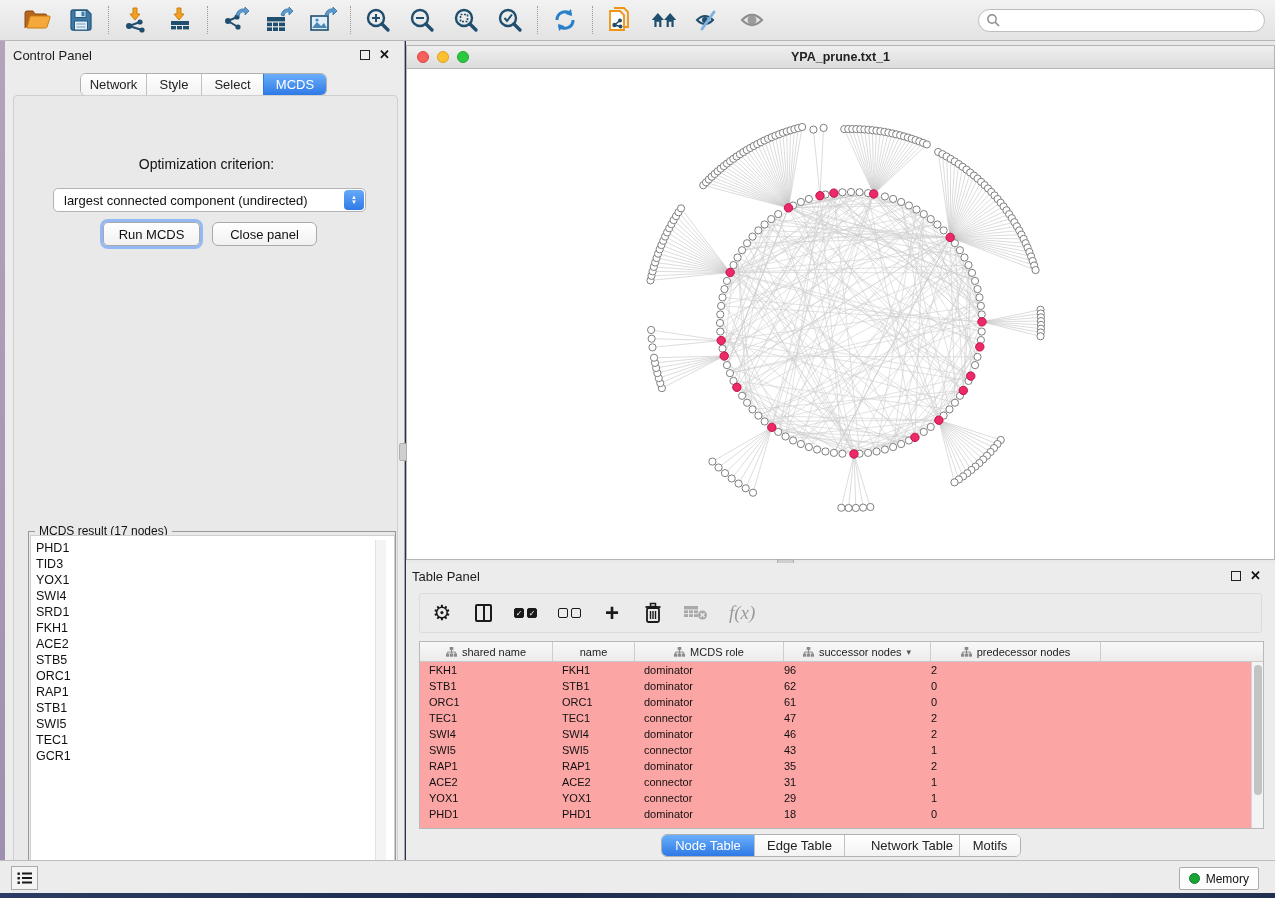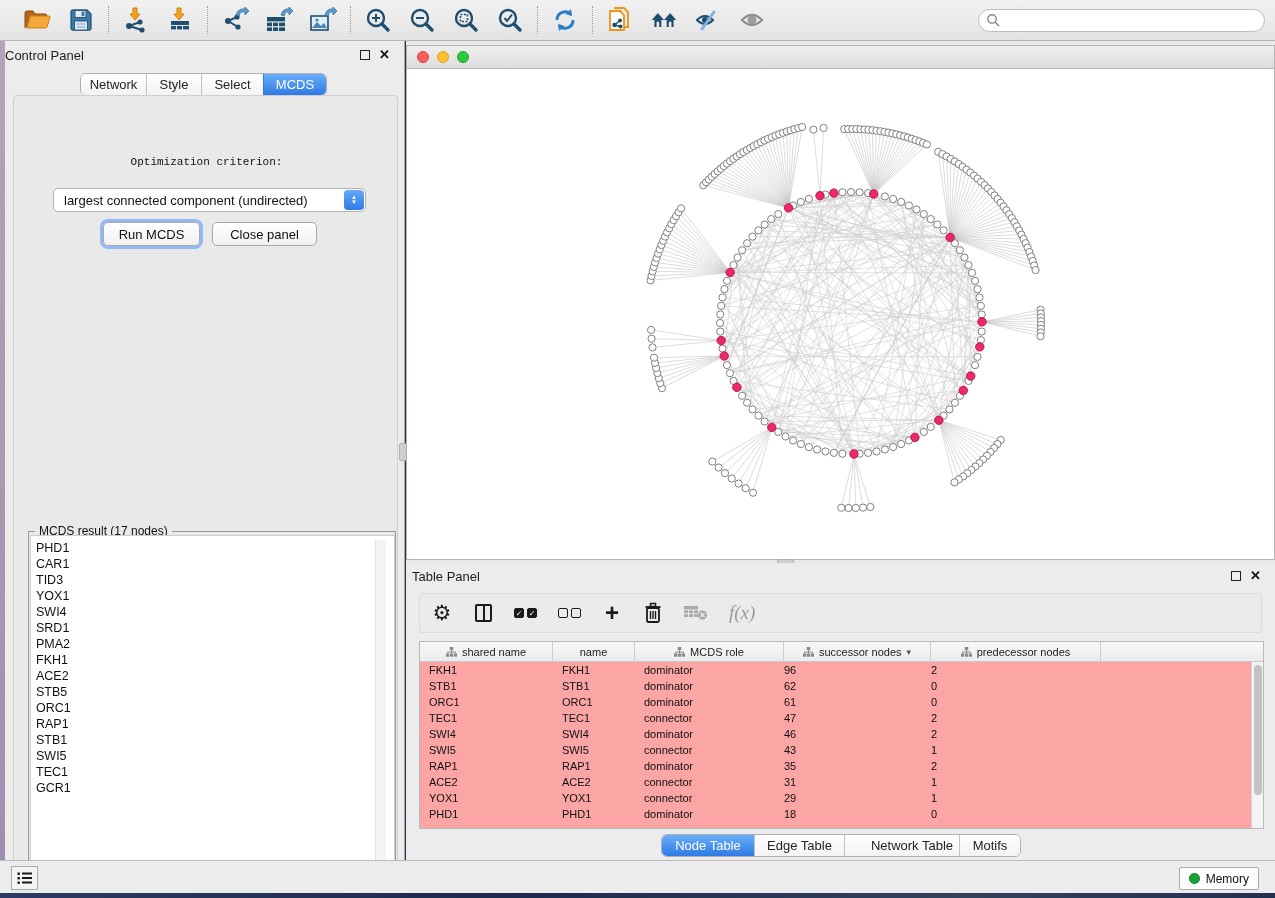--- a/index.html
+++ b/index.html
@@ -22,47 +22,47 @@
   
   .left-strip { position:absolute; left:0; top:41px; width:5px; height:852px;
     background:linear-gradient(#b5a2bb,#9d8fae); }
   .desktop-bottom { position:absolute; left:0; top:893px; width:1275px; height:5px;
     background:linear-gradient(90deg,#2b3b63,#1c2a4d 40%,#31425f 75%,#22304f); }
 
   
   .control-panel { position:absolute; left:5px; top:41px; width:400px; height:819px;
     background:#ececec; border-right:1px solid #a8a8a8; }
   .cp-title-row { position:absolute; left:0; top:0; width:100%; height:28px; display:flex; align-items:center; }
-  .panel-title { font-size:13px; color:#1c1c1c; }
+  .panel-title { font-size:13px; color:#1c1c1c; padding-left:8px; }
   .win-btns { margin-left:auto; display:flex; gap:9px; padding-right:14px; }
   .float-icon { width:10px; height:10px; border:1.5px solid #222; background:transparent; }
   .close-icon { font-size:13px; font-weight:bold; color:#111; line-height:10px; }
 
   .seg-ctrl { position:absolute; display:flex; border:1px solid #b0b0b0; border-radius:6px;
     overflow:hidden; background:#fff; height:23px; }
   .seg { display:flex; align-items:center; justify-content:center; font-size:13px; color:#222;
     border-left:1px solid #c2c2c2; background:linear-gradient(#ffffff,#f3f3f3); cursor:default; }
   .seg:first-child { border-left:none; }
   .seg.active { background:linear-gradient(#6aaefa,#2e7ae5); color:#fff; border-left-color:#2e7ae5; }
 
   .cp-tabs { left:75px; top:32px; }
   .cp-box { position:absolute; left:8px; top:54px; width:385px; height:806px;
     background:#e9e9e9; border:1px solid #cfcfcf; border-radius:4px; }
-  .opt-label { position:absolute; left:0; top:60px; width:385px; text-align:center; font-size:11px; color:#111;font-family:Liberation Mono, monospace; }
+  .opt-label { position:absolute; left:0; top:60px; width:385px; text-align:center; font-size:14px; color:#111; }
   .opt-select { position:absolute; left:39px; top:92px; width:313px; height:24px; background:#fff;
     border:1px solid #b3b3b3; border-radius:5px; display:flex; align-items:center; font-size:13px; color:#111;
     padding-left:10px; }
   .opt-stepper { position:absolute; right:1px; top:1px; width:20px; height:20px; border-radius:4px;
     background:linear-gradient(#67a9f9,#2f7ae6); display:flex; flex-direction:column; align-items:center;
     justify-content:center; color:#fff; font-size:6px; line-height:5px; }
   .cp-btn { position:absolute; height:24px; background:linear-gradient(#ffffff,#f1f1f1);
     border:1px solid #a9a9a9; border-radius:5px; font-size:13px; color:#111;
     display:flex; align-items:center; justify-content:center; font-family:"Liberation Sans",sans-serif; }
   .run-btn { left:89px; top:126px; width:97px; box-shadow:0 0 0 3px rgba(77,144,254,.55); }
-  .closepanel-btn { left:198px; top:126px; width:105px; }
+  .closepanel-btn { left:198px; top:126px; width:105px;border-radius:6px; }
 
   .mcds-group { position:absolute; left:14px; top:435px; width:368px; height:360px;
     border:1px solid #979797; }
   .mcds-legend { position:absolute; left:6px; top:-8px; background:#e9e9e9; padding:0 4px;
     font-size:12px; color:#111; }
   .mcds-list { position:absolute; left:1px; top:3px; width:365px; height:355px; background:#fff;
     border:1px solid #cfcfcf; overflow:hidden; padding:4px 0 0 5px; }
   .mcds-item { font-size:12.5px; color:#111; line-height:16px; }
   .mcds-scroll { position:absolute; right:8px; top:4px; width:11px; height:348px; background:#f4f4f4;
     border-left:1px solid #e2e2e2; }
@@ -332,26 +332,24 @@
             <span>▼</span>
           </span>
       </div>
       <div class="cp-btn run-btn">Run MCDS</div>
       <div class="cp-btn closepanel-btn">Close panel</div>
       <div class="mcds-group">
         <span class="mcds-legend">MCDS result (17 nodes)</span>
         <div class="mcds-list" id="mcds-list">
           <div class="mcds-scroll"></div>
         <div class="mcds-item">PHD1</div>
-            <div class="mcds-item">CAR1</div>
             <div class="mcds-item">TID3</div>
             <div class="mcds-item">YOX1</div>
             <div class="mcds-item">SWI4</div>
             <div class="mcds-item">SRD1</div>
-            <div class="mcds-item">PMA2</div>
             <div class="mcds-item">FKH1</div>
             <div class="mcds-item">ACE2</div>
             <div class="mcds-item">STB5</div>
             <div class="mcds-item">ORC1</div>
             <div class="mcds-item">RAP1</div>
             <div class="mcds-item">STB1</div>
             <div class="mcds-item">SWI5</div>
             <div class="mcds-item">TEC1</div>
             <div class="mcds-item">GCR1</div>
           </div>
@@ -360,20 +358,21 @@
   </div>
 
   <div class="right-bg"></div>
   <div class="network-window">
     <div class="nw-titlebar">
       <span class="traffic">
         <span class="tl tl-red"></span>
         <span class="tl tl-yellow"></span>
         <span class="tl tl-green"></span>
       </span>
+      <span class="nw-title">YPA_prune.txt_1</span>
     </div>
     <svg class="network-canvas" id="net-svg" width="867" height="490" viewBox="0 0 867 490">
         <g stroke="#9e9e9e" stroke-width="0.6" opacity="0.5">
           <line x1="323.1475102812317" y1="203.44630845551427" x2="452.5678099291487" y2="384.71951894425706"></line>
           <line x1="323.1475102812317" y1="203.44630845551427" x2="573.8792768399692" y2="271.09893118082675"></line>
           <line x1="323.1475102812317" y1="203.44630845551427" x2="452.5678099291487" y2="123.28048105574294"></line>
           <line x1="323.1475102812317" y1="203.44630845551427" x2="357.62569822189096" y2="155.50898522025398"></line>
           <line x1="323.1475102812317" y1="203.44630845551427" x2="561.4903291407821" y2="196.06018158131081"></line>
           <line x1="323.1475102812317" y1="203.44630845551427" x2="486.10856995471414" y2="129.95215303614117"></line>
           <line x1="323.1475102812317" y1="203.44630845551427" x2="536.6309883354377" y2="346.63098833543773"></line>

